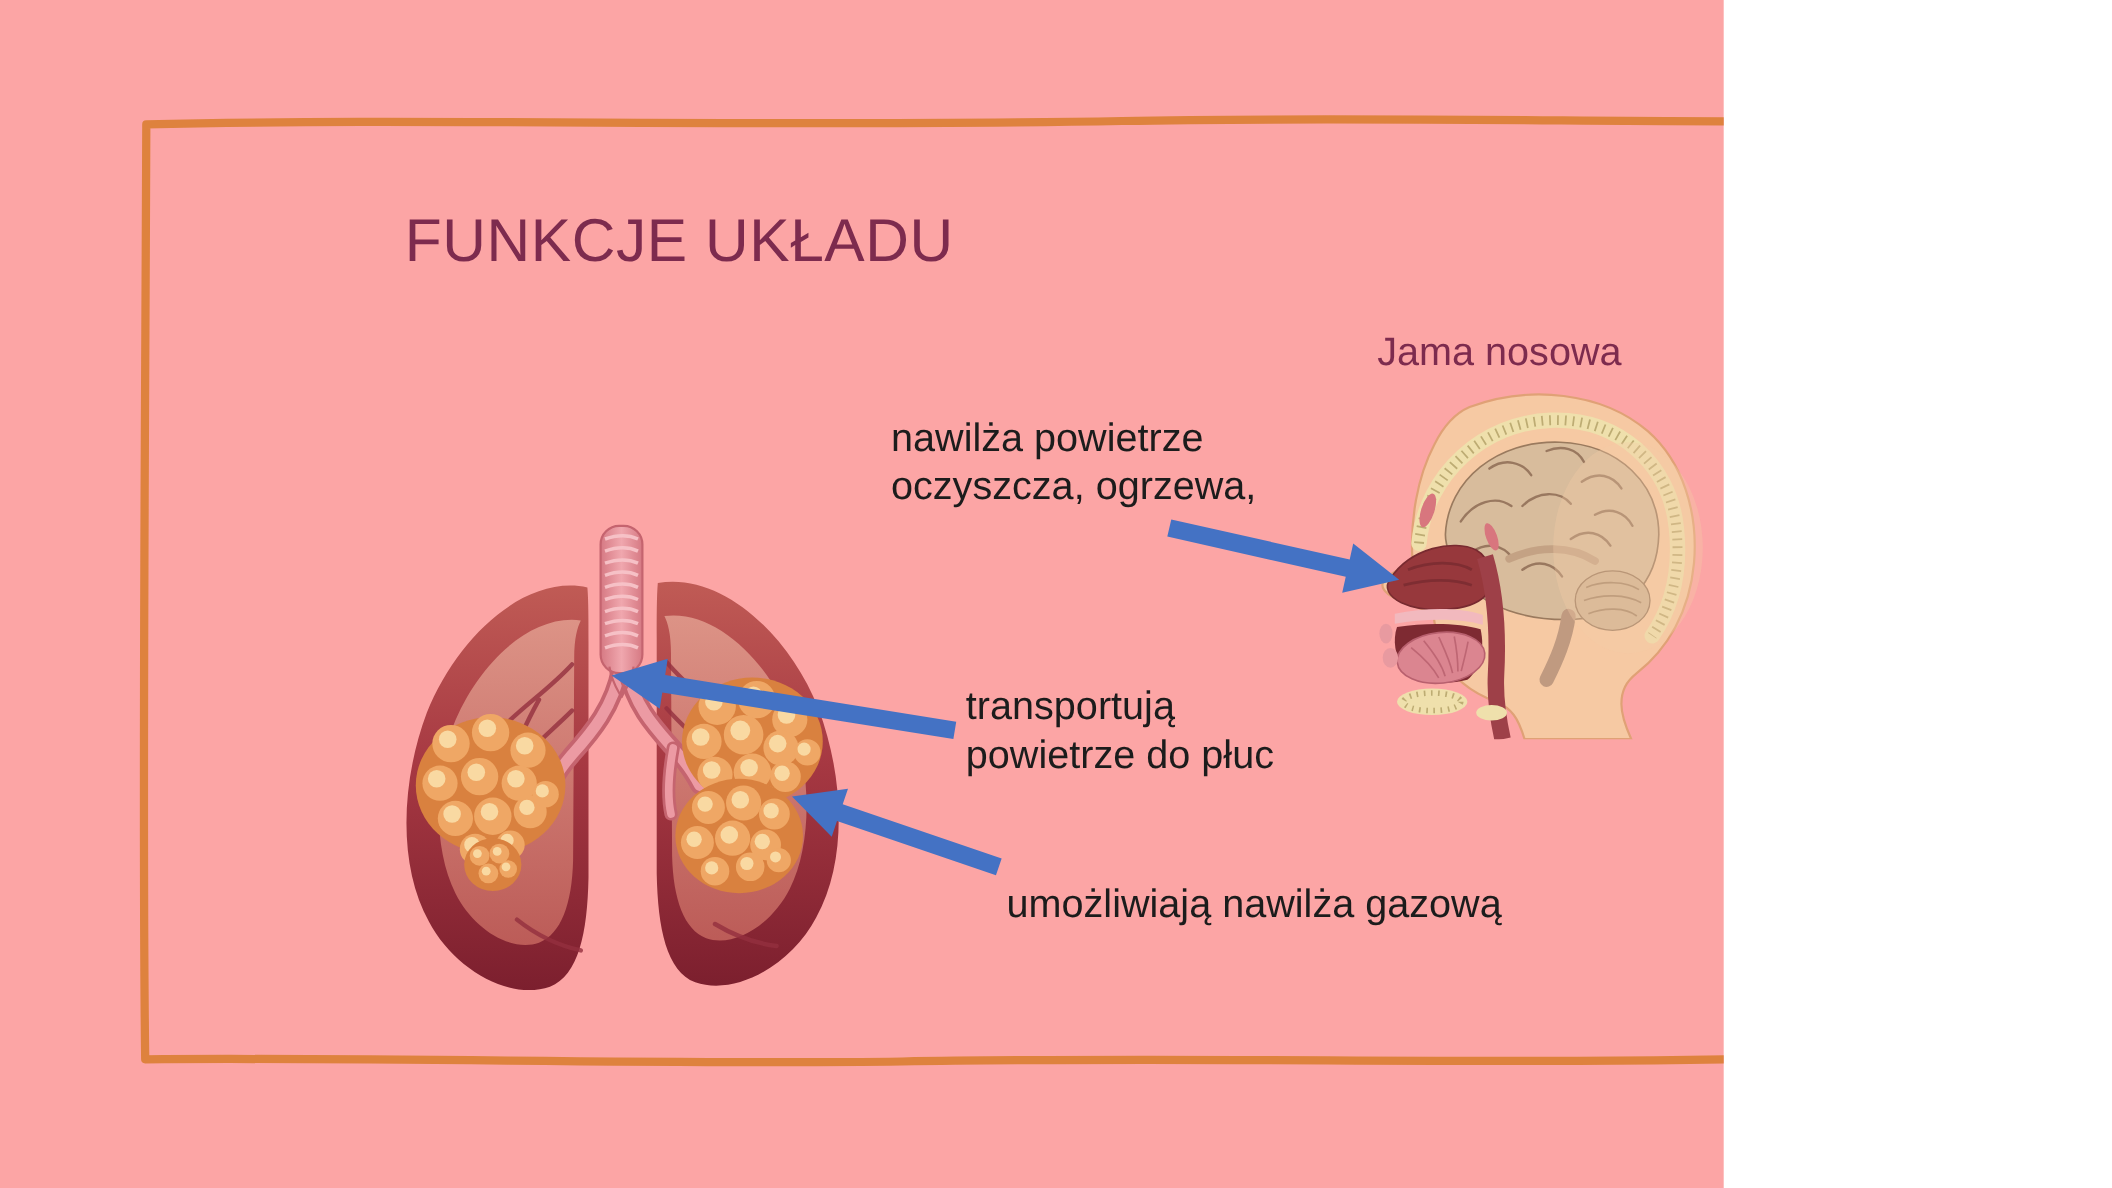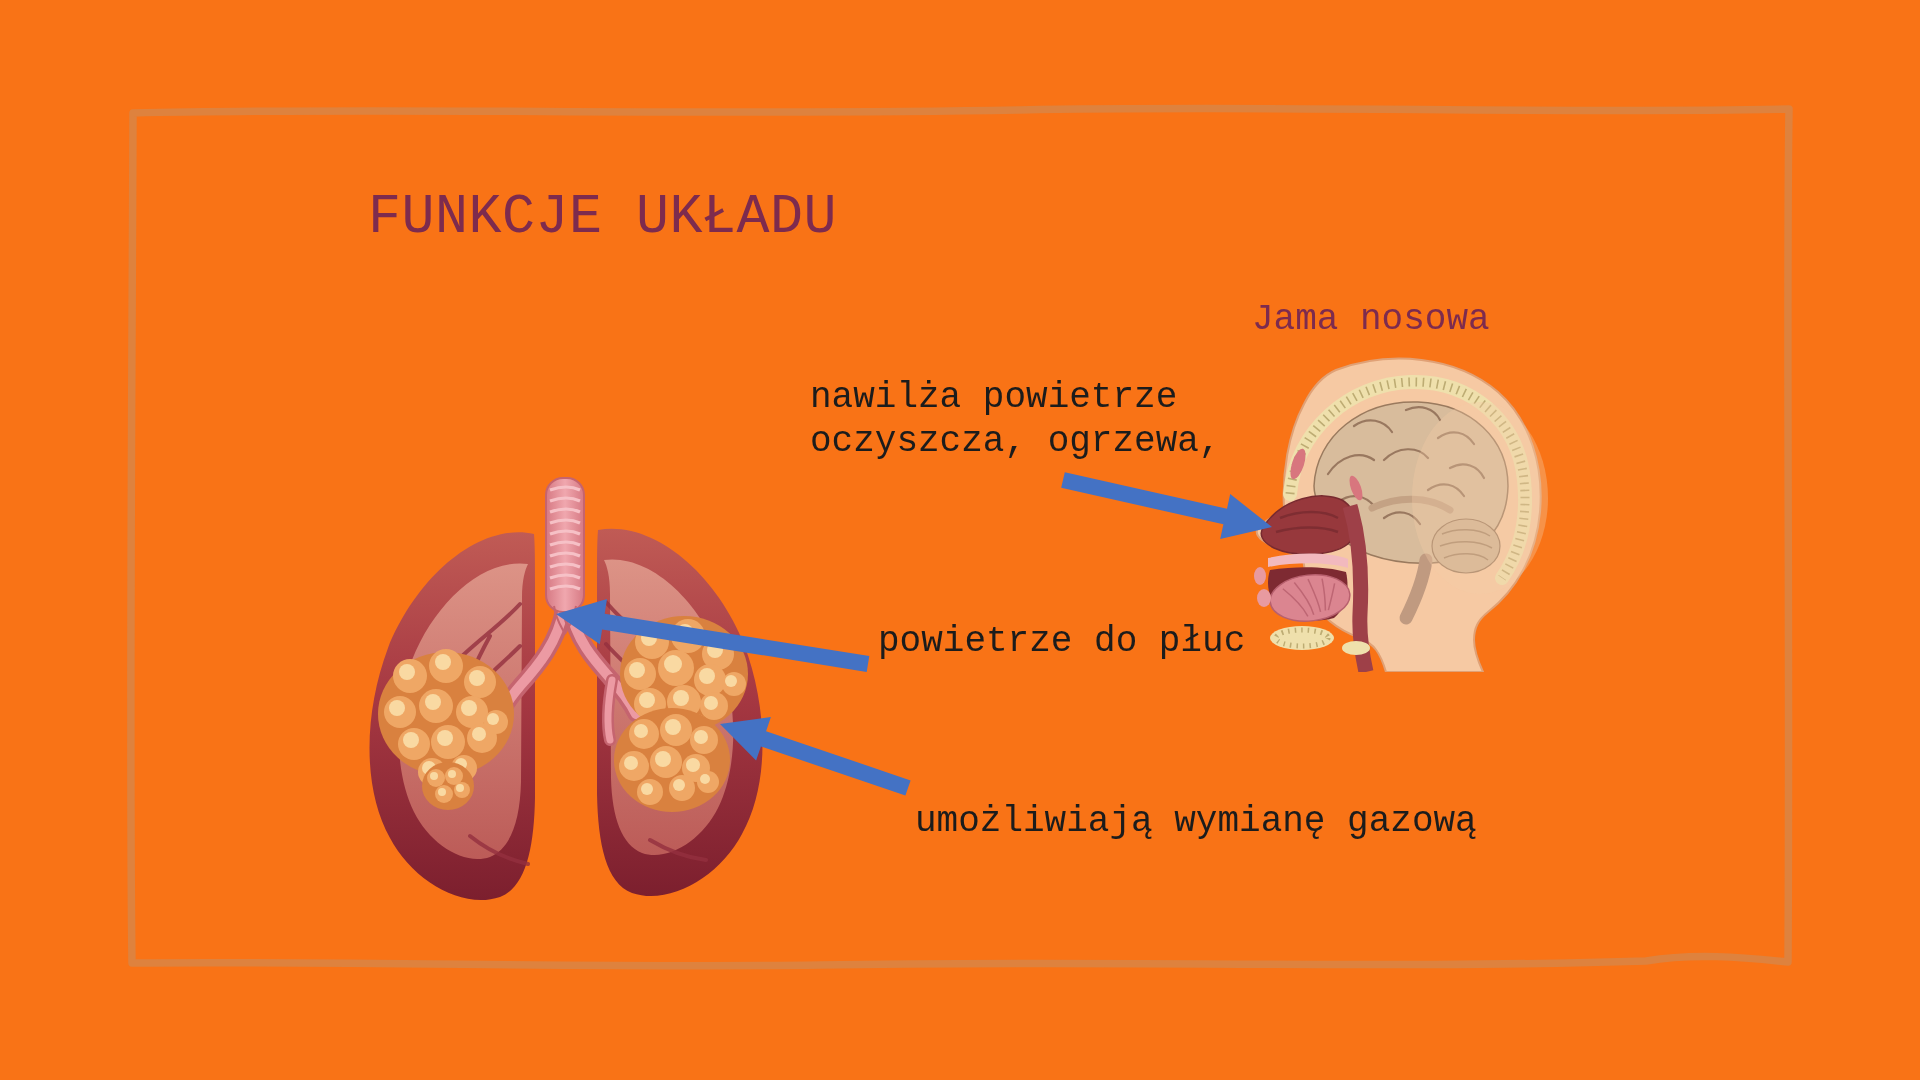--- a/index.html
+++ b/index.html
@@ -1,18 +1,18 @@
 <!DOCTYPE html>
 <html><head>
 <meta charset="utf-8">
 <style>
   html,body{margin:0;padding:0;background:#ffffff;}
   .canvas{
-    position:relative;width:1920px;height:1080px;background:#f97316;overflow:hidden;
-    font-family:Liberation Mono, monospace;
+    position:relative;width:1567px;height:1080px;background:#fca5a5;overflow:hidden;
+    font-family:Liberation Sans, sans-serif;
   }
   .abs{position:absolute;}
   .title{
     left:368px;top:187px;
     font-size:55px;line-height:62px;font-weight:400;
     color:#7D2B4E;letter-spacing:.5px;white-space:nowrap;
   }
   .label{
     font-size:36px;line-height:52px;font-weight:400;
     color:#7D2B4E;white-space:nowrap;
@@ -44,24 +44,25 @@
     <div>FUNKCJE UKŁADU</div>
   </div>
 
   <div class="abs label label-nasal">Jama nosowa</div>
 
   <div class="abs ann ann-nasal">
     <div>nawilża powietrze</div>
     <div>oczyszcza, ogrzewa,</div>
   </div>
   <div class="abs ann ann-bronchi">
+    <div>transportują</div>
     <div>powietrze do płuc</div>
   </div>
   <div class="abs ann ann-alveoli">
-    <div>umożliwiają wymianę gazową</div>
+    <div>umożliwiają nawilża gazową</div>
   </div>
 
   <svg class="abs" style="left:350px;top:476px" width="452" height="434" viewBox="0 0 452 434">
     <defs>
       <linearGradient id="lgL" x1="0" y1="0" x2="0" y2="1">
         <stop offset="0" stop-color="#C05B55"></stop>
           <stop offset=".45" stop-color="#A63842"></stop>
           <stop offset="1" stop-color="#7C1F2E"></stop>
       </linearGradient>
       <linearGradient id="lgI" x1="0" y1="0" x2="0" y2="1">

